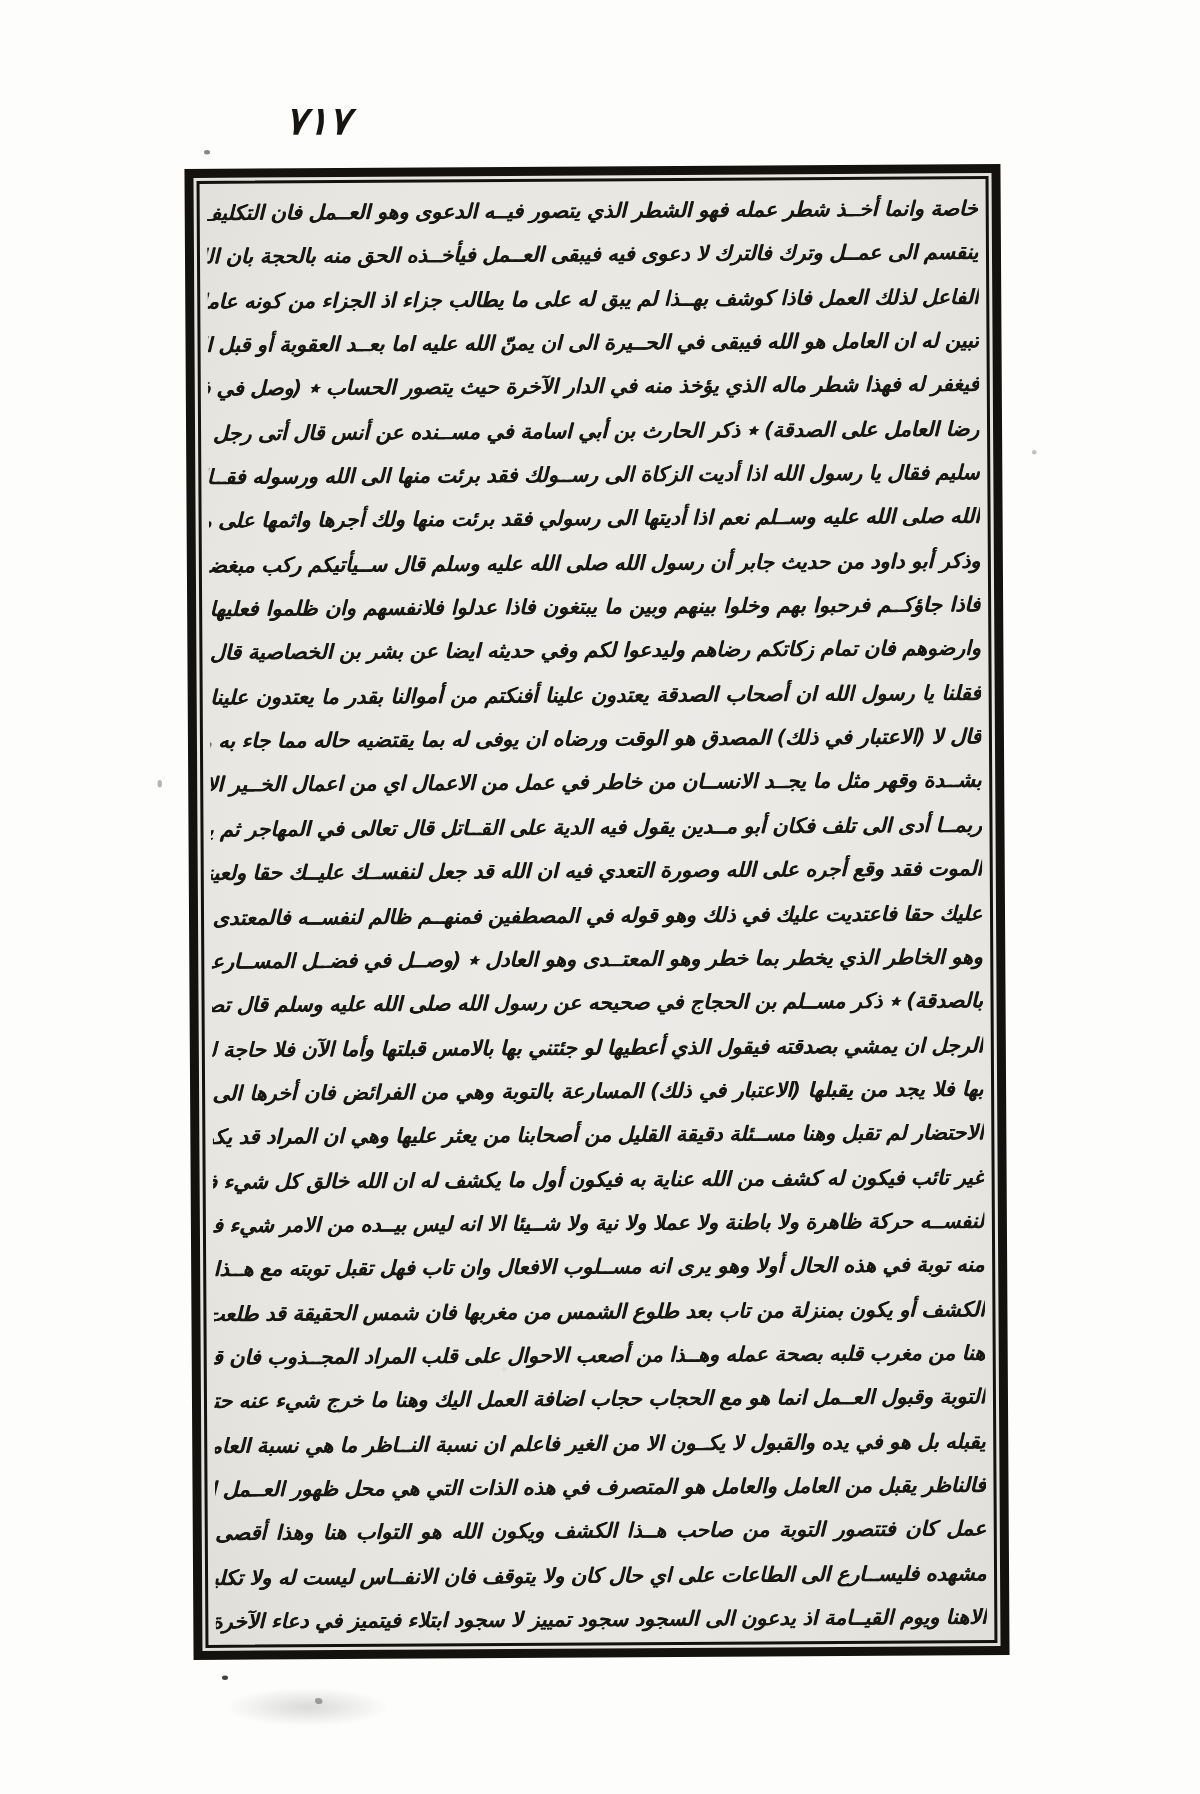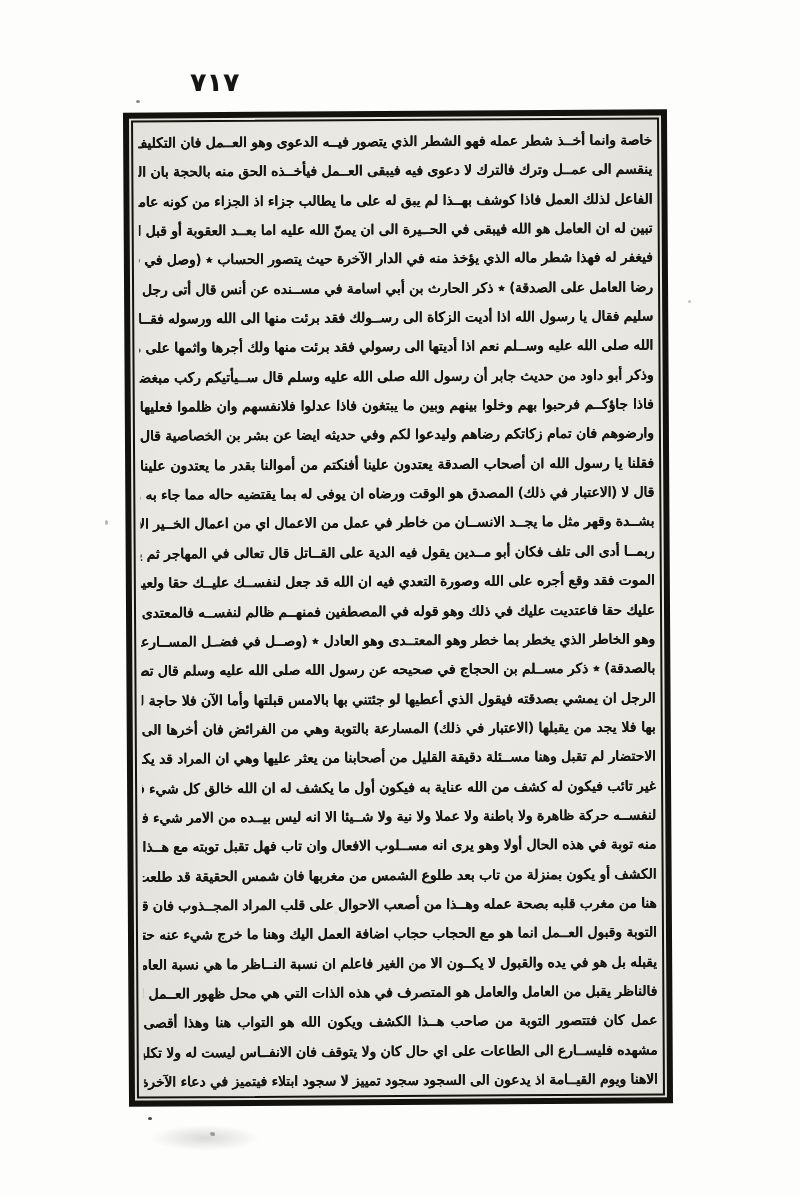--- a/index.html
+++ b/index.html
@@ -4,21 +4,21 @@
 <style>
   html, body {
     margin: 0; padding: 0;
     width: 800px; height: 1196px;
     background: #fdfdfc;
     overflow: hidden;
     font-family: "DejaVu Sans", sans-serif;
   }
   .scan {
     position: relative;
-    width: 800px; height: 1196px;
+    width: 800px; height: 1196px; font-style: italic;
   }
   
   .page-number {
     position: absolute;
     top: 66px; left: 190px;
     font-size: 27px;
     font-weight: bold;
     color: #161511;
     letter-spacing: 2px;
     transform: scaleY(0.95);

